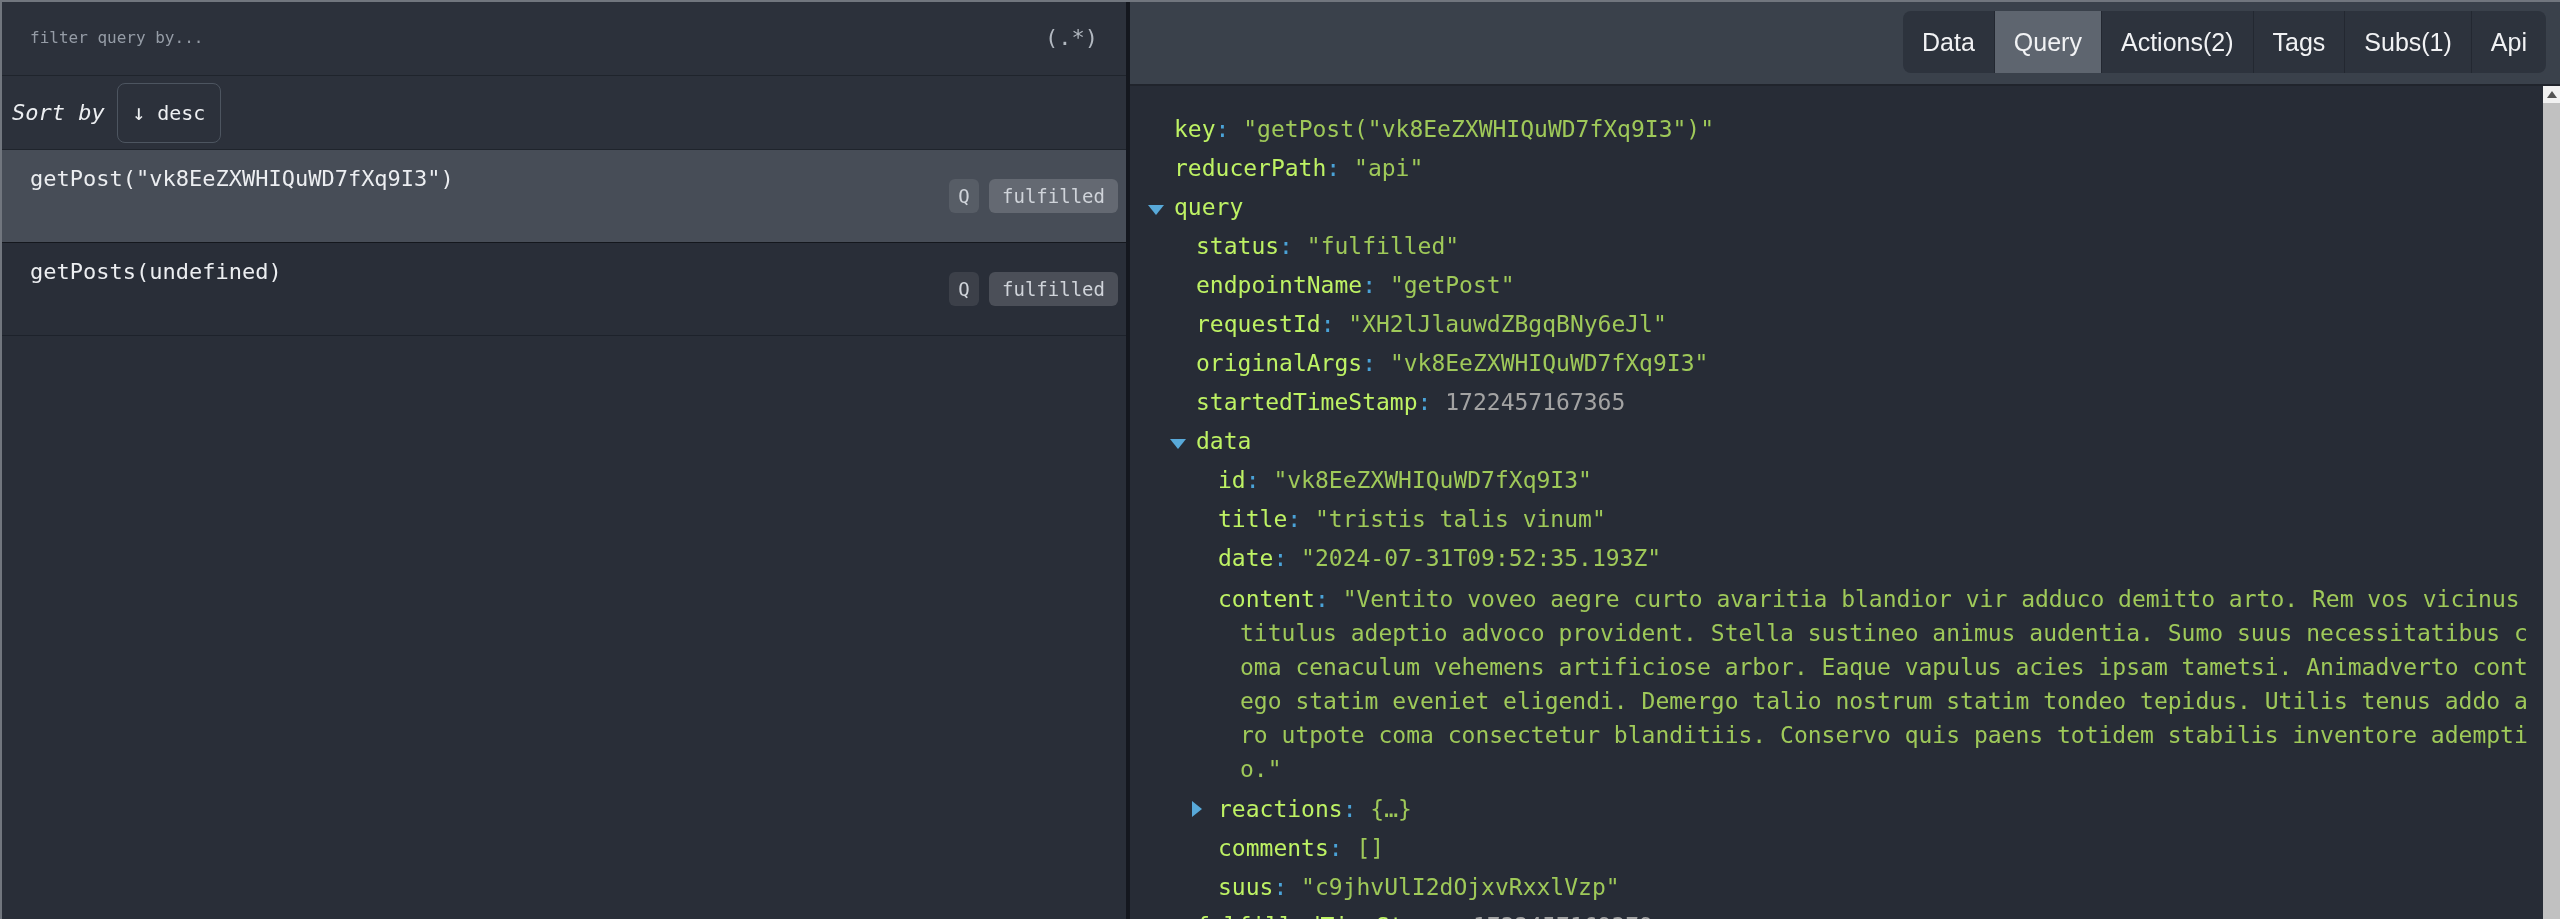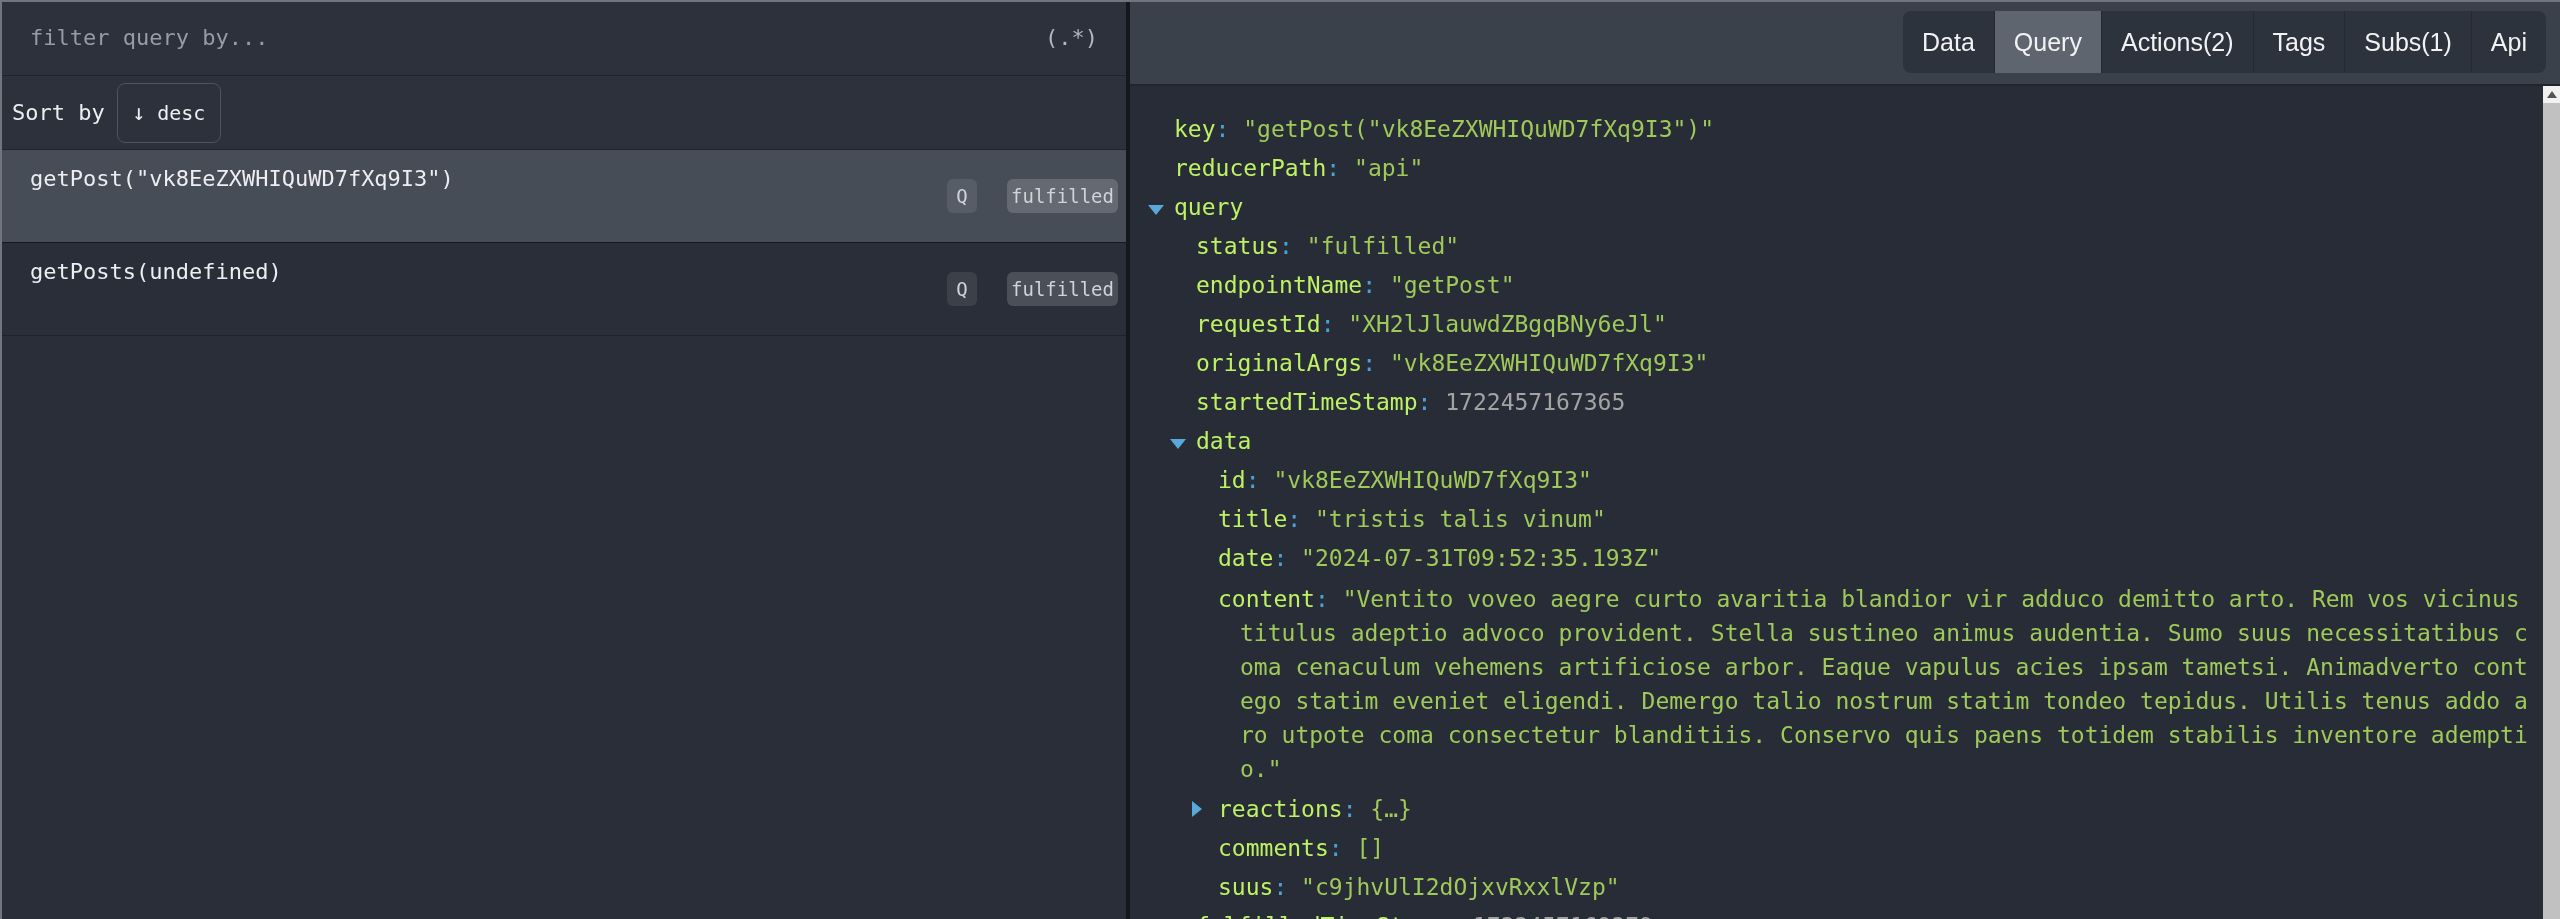--- a/index.html
+++ b/index.html
@@ -4,40 +4,40 @@
 <style>
   * { margin:0; padding:0; box-sizing:border-box; }
   html,body { width:2560px; height:919px; overflow:hidden; background:#272c36; }
   .page { position:relative; width:2560px; height:919px; background:#272c36; font-family:"DejaVu Sans Mono", monospace; }
   .edge-top { position:absolute; left:0; top:0; width:100%; height:2px; background:#71767e; z-index:30; }
   .edge-left { position:absolute; left:0; top:0; width:2px; height:100%; background:#71767e; z-index:30; }
 
   
   .left-panel { position:absolute; left:0; top:0; width:1126px; height:100%; background:#292e38; }
   .filter-row { height:76px; background:#2c313b; border-bottom:1px solid #1f242c; display:flex; align-items:center; padding:8px 14px 8px 30px; }
-  .filter-input { flex:1; background:transparent; border:none; outline:none; color:#e9ecef; font-family:"DejaVu Sans Mono", monospace; font-size:22px; }
+  .filter-input { flex:1; background:transparent; border:none; outline:none; color:#e9ecef; font-family:"DejaVu Sans Mono", monospace; font-size:16px; }
   .filter-input::placeholder { color:#959ca6; opacity:1; }
   .regex-label { color:#b2b8c0; font-size:22px; margin:0 14px 0 8px; cursor:pointer; }
   .select { height:60px; background:#363d49; border:1px solid #4b5361; display:flex; align-items:center; color:#eef0f2; font-size:22px; padding-left:18px; cursor:pointer; }
   .select.filter-by { width:452px; }
   .select .sel-text { white-space:nowrap; overflow:hidden; }
   .select .sep { width:1px; height:34px; background:#c3c8cf; margin-left:auto; flex:none; }
   .select .chev { width:14px; height:14px; border-right:3px solid #e8eaed; border-bottom:3px solid #e8eaed; transform:rotate(45deg); margin:-6px 17px 0 15px; flex:none; }
   .sort-row { height:74px; background:#2c313b; border-bottom:1px solid #1f242c; display:flex; align-items:center; padding:7px 8px 7px 12px; gap:12px; }
-  .sort-label { color:#eceef1; font-size:22px; white-space:nowrap; }
+  .sort-label { color:#eceef1; font-size:22px; white-space:nowrap;font-style:italic; }
   .select.sort-by { flex:1; }
   .desc-btn { width:104px; height:60px; flex:none; background:transparent; border:1px solid #4d5560; border-radius:8px; display:flex; align-items:center; justify-content:center; gap:12px; color:#eef0f2; font-family:"DejaVu Sans Mono", monospace; font-size:20px; cursor:pointer; }
   .desc-btn .dn-arrow { font-size:22px; }
   .query-list { }
   .query-item { position:relative; height:93px; border-bottom:1px solid #1d222b; padding:16px 180px 0 30px; font-size:22px; color:#eceef1; cursor:pointer; }
   .query-item.selected { background:#474d57; border-bottom:1px solid #14171d; }
   .qbadges { position:absolute; right:8px; top:50%; transform:translateY(-50%); display:flex; gap:10px; align-items:center; }
   .badge { height:34px; border-radius:6px; display:flex; align-items:center; justify-content:center; color:#d0d4da; font-size:19px; }
   .badge.qtype { width:30px; background:rgba(255,255,255,0.09); }
-  .badge.status { padding:0 4px; background:rgba(255,255,255,0.16);margin-left:20px; }
+  .badge.status { padding:0 13px; background:rgba(255,255,255,0.16); }
 
   
   .right-panel { position:absolute; left:1126px; top:0; width:1434px; height:100%; background:#272c36; border-left:4px solid #14171e; }
   .tab-strip { height:86px; background:#3a414b; border-bottom:2px solid #20242c; display:flex; align-items:center; justify-content:flex-end; padding:0 14px 0 0; }
   .tab-group { display:flex; height:62px; border-radius:8px; overflow:hidden; background:#2d333d; font-family:"Liberation Sans", sans-serif; font-size:25px; color:#f1f2f4; }
   .tab { display:flex; align-items:center; padding:0 19px; border-left:1px solid #232831; cursor:pointer; white-space:nowrap; }
   .tab:first-child { border-left:none; }
   .tab.selected { background:#5e656f; }
 
   .tree-wrap { position:absolute; left:0; top:86px; right:0; bottom:0; }

